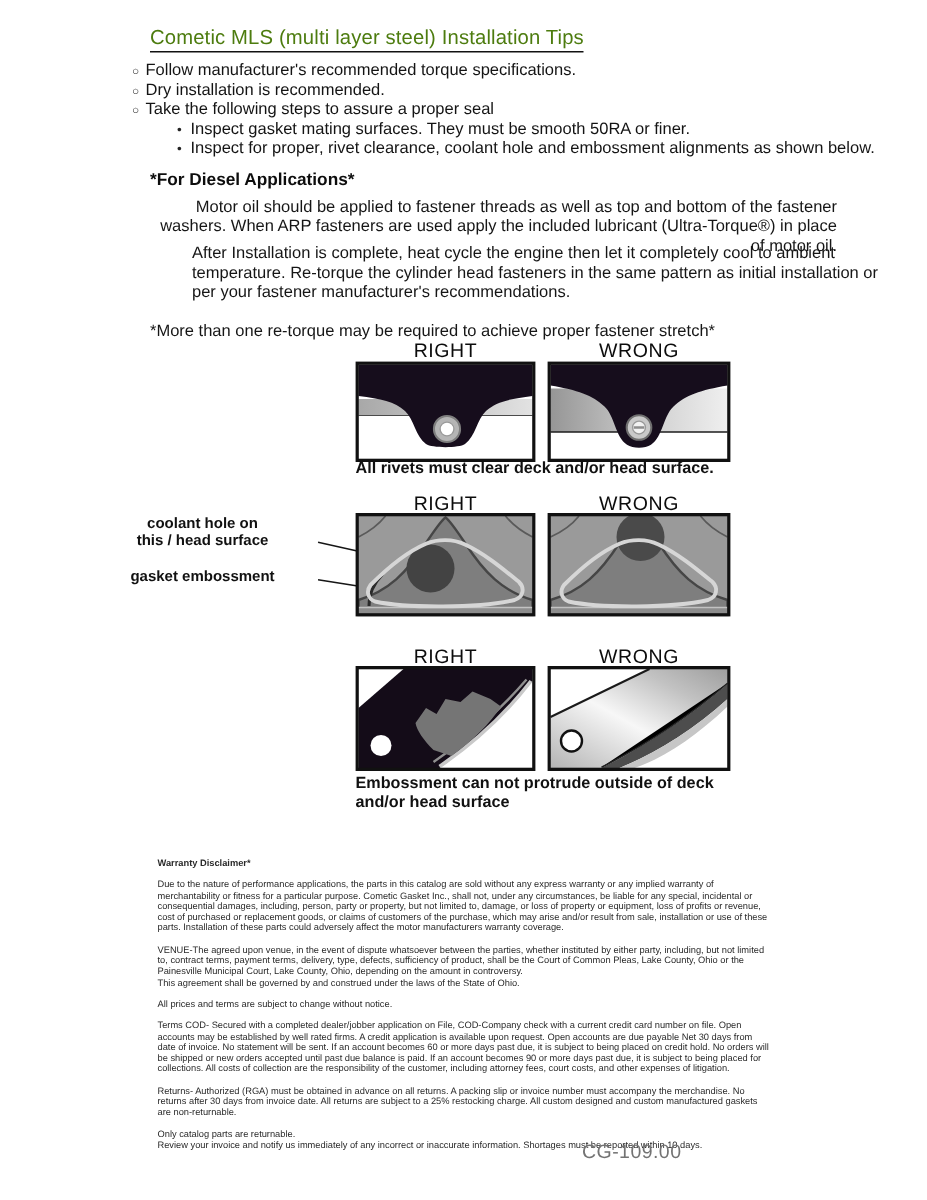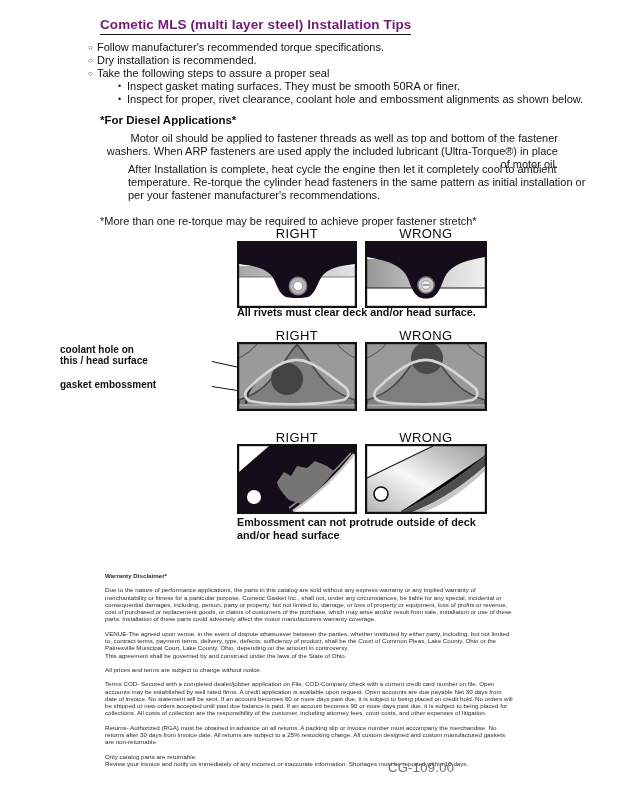--- a/index.html
+++ b/index.html
@@ -3,36 +3,36 @@
 <meta charset="utf-8">
 <style>
   html,body{margin:0;padding:0;background:#e8e8e8;}
   .page{
     position:relative;width:618px;height:800px;background:#ffffff;
     font-family:"Liberation Sans","DejaVu Sans",sans-serif;
     color:#1a1a1a;overflow:hidden;margin:0 auto;
   }
   .abs{position:absolute;}
   .title{
-    left:100px;top:17px;font-size:13.5px;font-weight:700;
-    border-bottom:1.6px solid #111;padding-bottom:2px;letter-spacing:0.1px;color:#701a75;
+    left:100px;top:17px;font-size:13.5px;font-weight:400;
+    border-bottom:1.6px solid #111;padding-bottom:2px;letter-spacing:0.1px;color:#4d7c0f;
   }
   .bullets{left:88px;top:41px;font-size:11px;line-height:13px;color:#141414;}
   .b-row{display:flex;}
   .b-mark{width:9px;flex:0 0 9px;font-size:8px;line-height:13px;color:#222;}
   .b-sub{margin-left:30px;}
   .b-sub .b-mark{font-size:9px;}
   .h2{left:100px;top:114px;font-size:11.5px;font-weight:700;color:#0d0d0d;}
   .para{left:100px;width:458px;font-size:11px;line-height:12.9px;color:#161616;}
   .p1{top:132px;text-align:right;}
   .p2{top:163px;margin-left:28px;}
   .p3{top:203px;margin-top:12px;}
   .figlabel{font-size:13px;letter-spacing:0.4px;text-align:center;color:#0c0c0c;}
   .caption{font-size:10.8px;font-weight:700;color:#111;}
-  .sidelabel{font-size:10px;font-weight:700;line-height:11px;text-align:left;color:#111;width:150px;left:60px;}
+  .sidelabel{font-size:10px;font-weight:700;line-height:11px;text-align:center;color:#111;width:150px;left:60px;}
   .leader{background:#161616;height:1.3px;transform-origin:0 50%;}
   .legal{left:105px;top:572px;width:408px;font-size:6.2px;line-height:7.3px;color:#2a2a2a;}
   .legal .lh{font-weight:700;margin:0 0 7px 0;}
   .legal p{margin:0 0 7px 0;}
   .legal p.pair{margin-bottom:0;}
   .docnum{left:388px;top:760px;font-size:13px;letter-spacing:0.3px;color:#737373;text-align:center;}
   svg{display:block;}
 </style>
 </head>
 <body>

